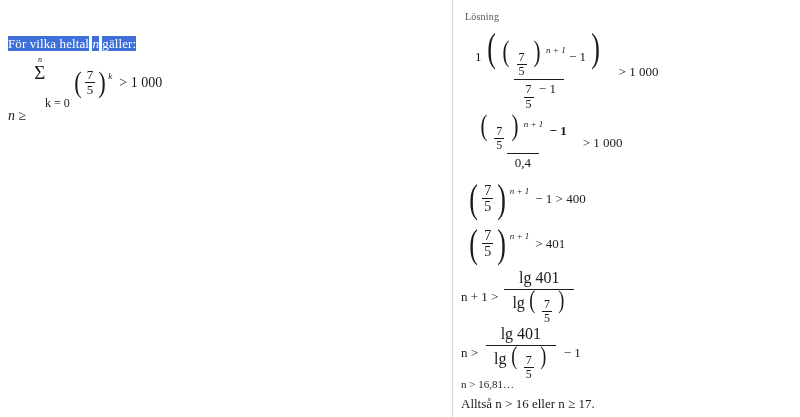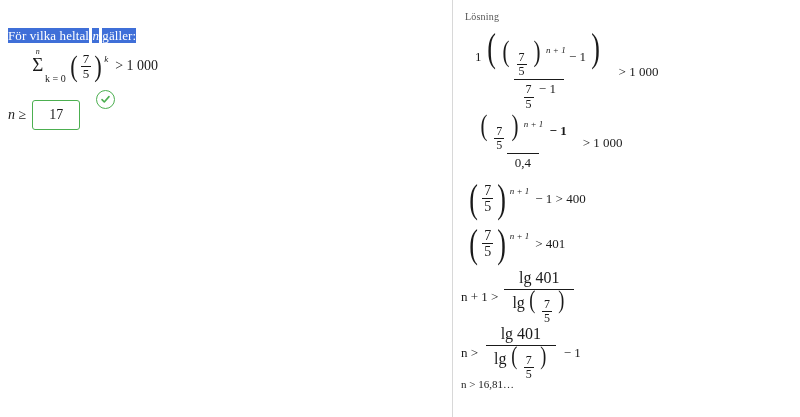--- a/index.html
+++ b/index.html
@@ -18,21 +18,21 @@
   .page {
     position: relative;
     width: 800px;
     height: 417px;
   }
 
   
   .left-pane {
     position: absolute;
     left: 0;
-    top: 0;
+    top: 8px;
     width: 440px;
     height: 295px;
   }
   .question-line {
     position: absolute;
     left: 8px;
     top: 28px;
     font-size: 13px;
     letter-spacing: .1px;
     white-space: nowrap;
@@ -66,22 +66,22 @@
   .sigma-top {
     font-size: 8px;
     font-style: italic;
     margin-bottom: 0px;
   }
   .sigma-glyph {
     font-size: 19px;
     line-height: .9;
   }
   .sigma-bot {
-    font-size: 10px;
-    margin-top: 1px;
+    font-size: 12px;
+    margin-top: 16px;
     white-space: nowrap;
     padding-left: 35px;
   }
   .paren-frac {
     display: inline-flex;
     align-items: center;
     font-size: 16px;
   }
   .big-paren {
     font-size: 30px;
@@ -279,28 +279,20 @@
           <span class="den">5</span>
         </span>
         <span class="big-paren">)</span>
         <span class="sup">k</span>
       </span>
       <span class="rhs">&gt; 1 000</span>
     </div>
 
     <div class="answer-row">
       <span class="answer-label">n ≥</span>
-      <div style="position:relative;">
-        <div class="answer-box">17</div>
-        <span class="check-badge">
-          <svg width="11" height="11" viewBox="0 0 11 11" aria-hidden="true">
-            <path d="M2 5.6 L4.3 8 L9 2.6" fill="none" stroke="#4caf50" stroke-width="1.6" stroke-linecap="round" stroke-linejoin="round"></path>
-          </svg>
-        </span>
-      </div>
     </div>
   </div>
 
   <div class="divider"></div>
 
   <div class="right-pane">
 
     <div class="solution-title">Lösning</div>
 
     <div class="step" style="left:12px; top:34px;">
@@ -396,15 +388,21 @@
             <span class="ifd">5</span>
           </span>
           <span class="paren-small">)</span>
         </span>
       </span>
       <span style="margin-left:8px;">− 1</span>
     </div>
 
     <div class="final-1 ital">n &gt; 16,81…</div>
 
+    <div class="final-2">
+      <span>Alltså</span>
+      <span class="ital">n &gt; 16</span>
+      <span>eller</span>
+      <span class="ital">n ≥ 17.</span>
+    </div>
 
   </div>
 </div>
 
 </body></html>

